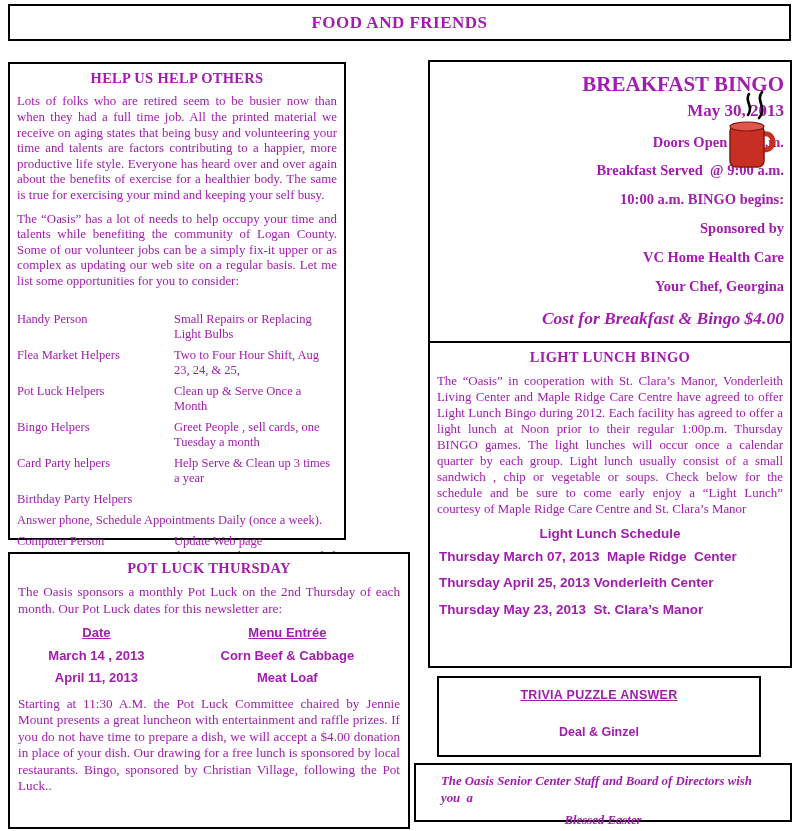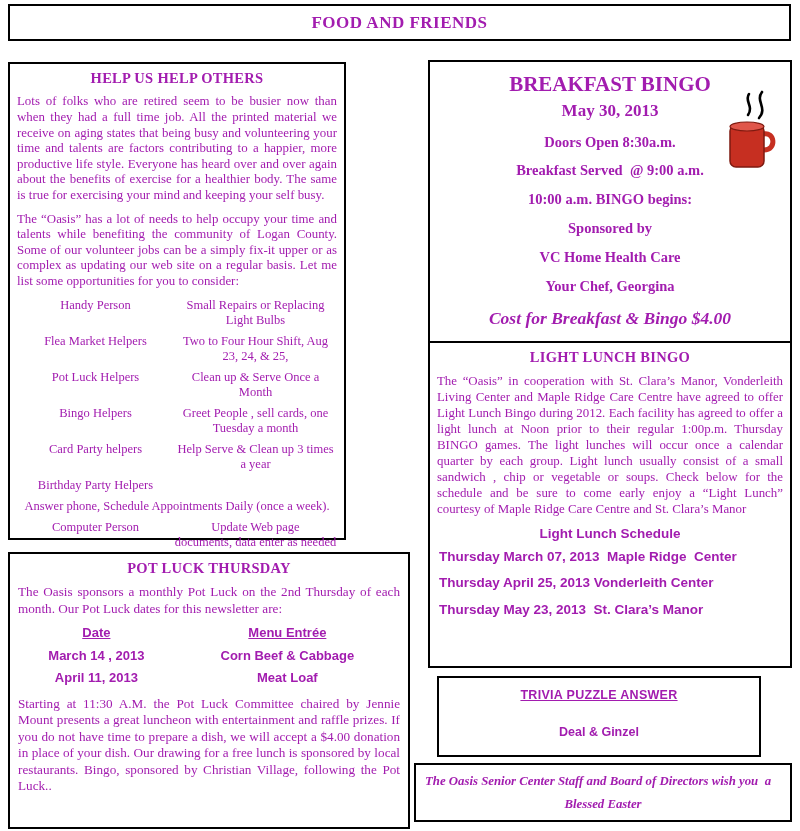--- a/index.html
+++ b/index.html
@@ -8,56 +8,56 @@
   .box{position:absolute;border:2px solid #000;background:#fff;box-sizing:border-box;}
 
   
   .header-box{left:8px;top:4px;width:783px;height:37px;display:flex;align-items:center;justify-content:center;}
   .header-box h1{margin:0;font:bold 17px/1 "Liberation Serif",serif;letter-spacing:.5px;}
 
   
   .help-box{left:8px;top:62px;width:338px;height:478px;padding:4px 7px;}
   .sec-title{margin:2px 0 7px;text-align:center;font:bold 14.5px/1.2 "Liberation Serif",serif;letter-spacing:.3px;}
   .help-box p{margin:0 0 8px;font:12.9px/15.6px "Liberation Serif",serif;text-align:justify;}
-  .roles{margin-top:8px;text-align:center;}
+  .roles{margin-top:22px;}
   .role-row{display:flex;margin-bottom:6px;font:12.5px/15px "Liberation Serif",serif;}
   .role-name{width:157px;flex-shrink:0;}
   .role-desc{flex:1;white-space:pre-line;}
 
   
   .potluck-box{left:8px;top:552px;width:402px;height:277px;padding:4px 8px;}
   .potluck-box p{margin:0 0 8px;font:13.2px/16.4px "Liberation Serif",serif;text-align:justify;}
   .pl-table{margin:4px 0 10px;font-family:"Liberation Sans",sans-serif;}
   .pl-row{display:flex;margin-bottom:7px;}
   .pl-c1{width:160px;text-align:center;}
   .pl-c2{width:230px;text-align:center;}
   .pl-head span{font:bold 13px/1.2 "Liberation Sans",sans-serif;text-decoration:underline;}
   .pl-body span{font:bold 13px/1.2 "Liberation Sans",sans-serif;}
 
   
-  .breakfast-box{left:428px;top:60px;width:364px;height:328px;padding:8px 6px;text-align:center;}
+  .breakfast-box{left:428px;top:60px;width:364px;height:328px;padding:8px 6px;text-align:right;}
   .bb-title{margin:2px 0 0;font:bold 21px/1.15 "Liberation Serif",serif;}
   .bb-date{margin-top:5px;font:bold 17px/1.2 "Liberation Serif",serif;}
   .bb-line{margin-top:13px;font:bold 14.5px/1.1 "Liberation Serif",serif;white-space:pre-wrap;}
   .bb-cost{margin-top:13px;font:bold italic 17.5px/1.15 "Liberation Serif",serif;font-style:italic;}
   .cup{position:absolute;right:10px;top:28px;}
 
   
   .lightlunch-box{left:428px;top:341px;width:364px;height:327px;padding:4px 7px;}
   .lightlunch-box .body{margin:0;font:12.9px/16px "Liberation Serif",serif;text-align:justify;}
   .ll-sched-title{margin:9px 0 6px;text-align:center;font:bold 13.5px/1.2 "Liberation Sans",sans-serif;}
   .ll-sched-line{margin:0 0 10px;padding-left:2px;font:bold 13.5px/1.25 "Liberation Sans",sans-serif;white-space:pre-wrap;}
 
   
   .trivia-box{left:437px;top:676px;width:324px;height:81px;padding:10px 6px;text-align:center;}
   .trivia-title{font:bold 12.5px/1.2 "Liberation Sans",sans-serif;text-decoration:underline;letter-spacing:.3px;}
   .trivia-answer{margin-top:22px;font:bold 12.5px/1.2 "Liberation Sans",sans-serif;}
 
   
-  .footer-box{left:414px;top:763px;width:378px;height:59px;padding:8px 9px;box-sizing:border-box;}
+  .footer-box{left:414px;top:763px;width:378px;height:59px;padding:8px 25px;box-sizing:border-box;}
   .footer-line1{font:bold italic 12.8px/1.3 "Liberation Serif",serif;font-style:italic;text-align:left;white-space:pre-wrap;}
   .footer-line2{margin-top:6px;font:bold italic 12.8px/1.3 "Liberation Serif",serif;font-style:italic;text-align:center;}
 </style>
 </head>
 <body>
 
 <div class="page">
 
   <div class="box header-box">
     <h1>FOOD AND FRIENDS</h1>

